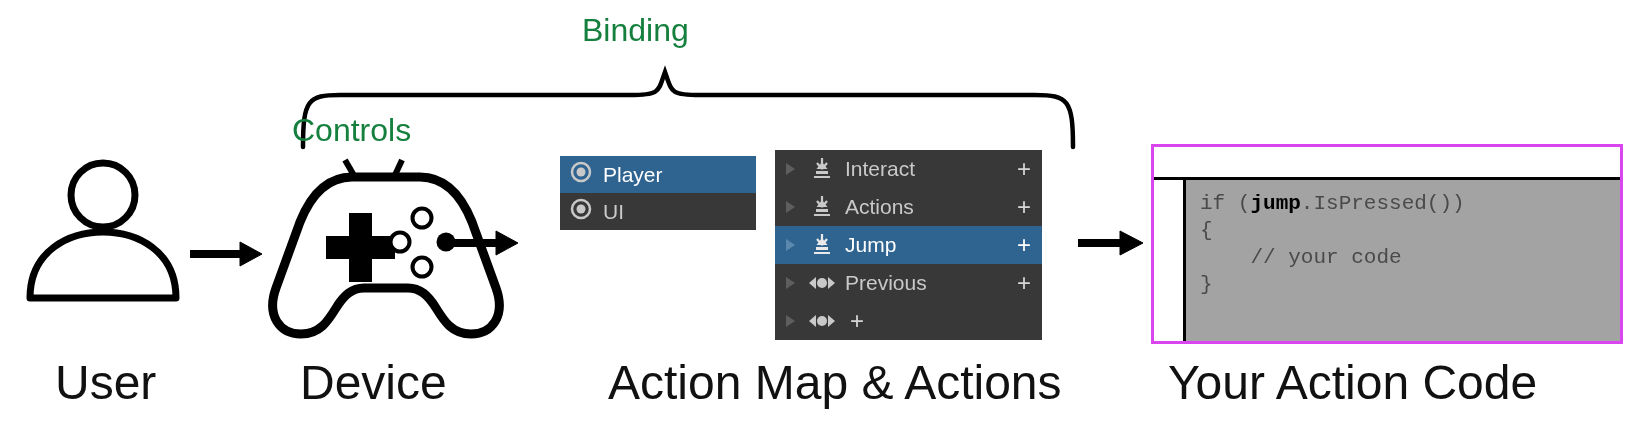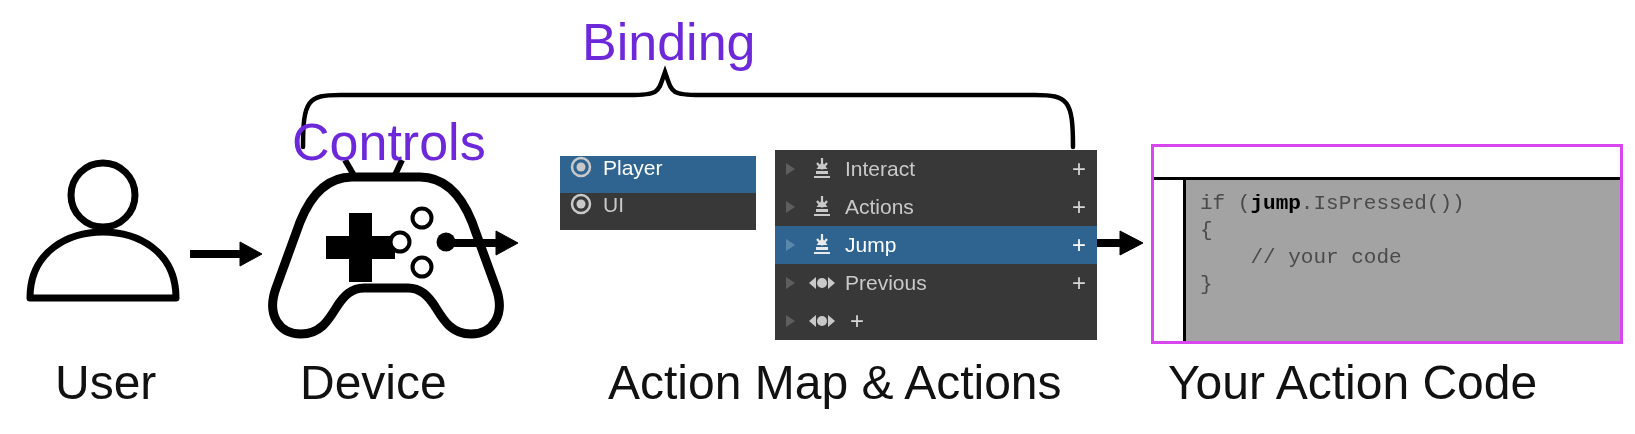--- a/index.html
+++ b/index.html
@@ -13,22 +13,22 @@
   }
   .stage {
     position: relative;
     width: 1635px; height: 434px;
     background: #ffffff;
   }
 
   
   .brace-label {
     position: absolute;
-    font-size: 52px;
-    color: #6d28d9;
+    font-size: 32px;
+    color: #15803d;
     white-space: nowrap;
     letter-spacing: 0px;
   }
   #binding-label { left: 582px; top: 12px; }
   #controls-label { left: 292px; top: 112px; }
 
   
   .stage-label {
     position: absolute;
     font-size: 48px;
@@ -49,34 +49,34 @@
   }
 
   
   .map-panel {
     position: absolute;
     left: 560px; top: 156px;
     width: 196px;
     background: #383838;
   }
   .map-row {
-    display: flex; align-items: flex-start;
+    display: flex; align-items: center;
     height: 37px;
     padding-left: 10px;
     box-sizing: border-box;
     color: #c9c9c9;
     font-size: 21px;
   }
   .map-row.selected { background: #2f6491; color: #ffffff; }
   .map-row .ring-icon { margin-right: 11px; display: block; }
 
   .action-panel {
     position: absolute;
     left: 775px; top: 150px;
-    width: 322px;
+    width: 267px;
     background: #383838;
   }
   .action-row {
     display: flex; align-items: center;
     height: 38px;
     box-sizing: border-box;
     color: #c9c9c9;
     font-size: 21px;
     position: relative;
   }

